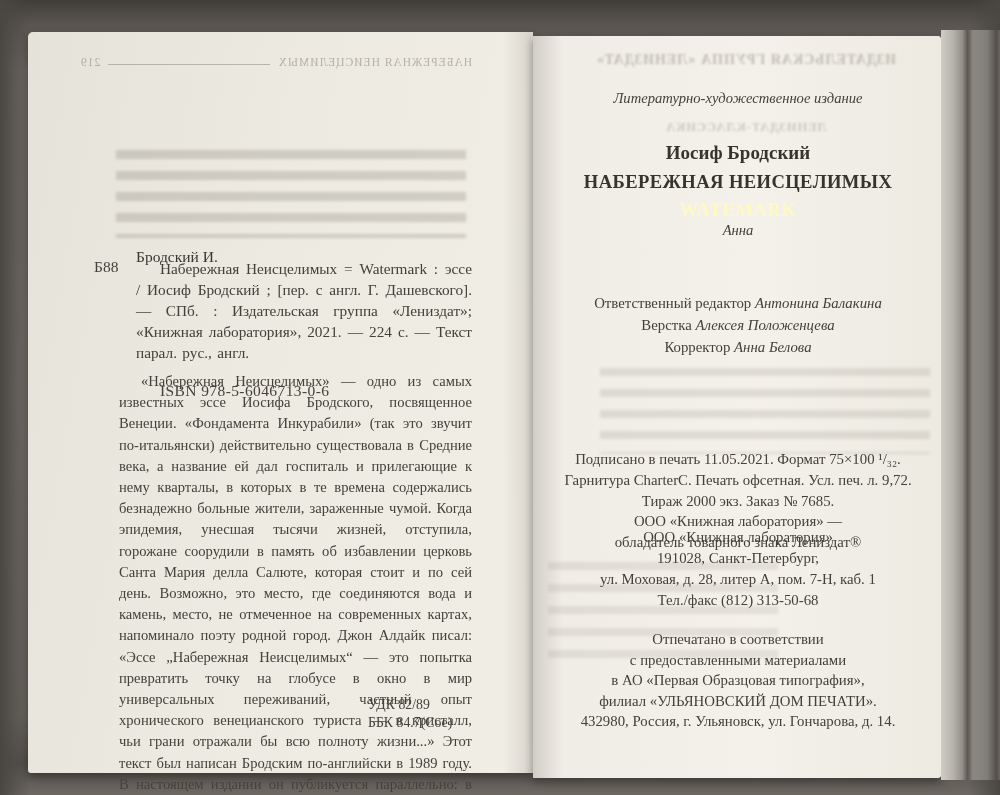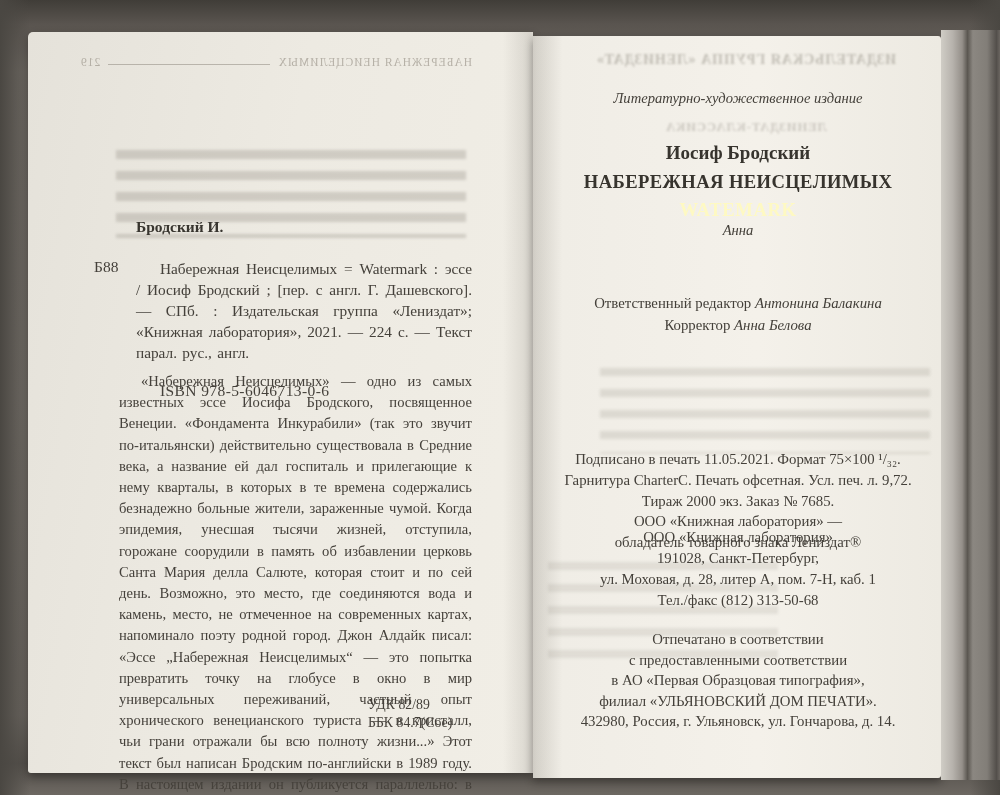--- a/index.html
+++ b/index.html
@@ -61,21 +61,21 @@
   .ghost-r1{
     position:absolute;left:556px;top:52px;width:380px;text-align:center;
     font-weight:bold;font-size:14px;letter-spacing:1px;color:rgba(136,130,119,.45);filter:blur(1px);
   }
   .ghost-r2{
     position:absolute;left:556px;top:120px;width:380px;text-align:center;
     font-weight:bold;font-size:12.5px;letter-spacing:1px;color:rgba(136,130,119,.35);filter:blur(1.1px);
   }
   
   .tx{color:#44403a;}
-  .author-head{position:absolute;left:136px;top:218px;font-weight:bold;font-size:15.5px;color:#38352f;}
+  .author-head{position:absolute;left:136px;top:248px;font-weight:normal;font-size:15.5px;color:#38352f;}
   .card-code{position:absolute;left:94px;top:258px;font-size:15.5px;}
   .card-desc{
     position:absolute;left:136px;top:258px;width:336px;
     font-size:15.3px;line-height:21px;text-align:justify;text-indent:24px;word-spacing:1.5px;
   }
   .isbn{position:absolute;left:160px;top:347px;font-size:15.5px;letter-spacing:.4px;margin-top:35px;}
   .annotation{
     position:absolute;left:119px;top:371px;width:353px;
     font-size:14.6px;line-height:21.2px;text-align:justify;text-indent:22px;word-spacing:1px;color:#45413b;
   }
@@ -134,20 +134,24 @@
 <div class="rp title-ru">НАБЕРЕЖНАЯ НЕИСЦЕЛИМЫХ</div>
 <div class="rp title-en">WATEMARK</div>
 <div class="rp genre">Анна</div>
 
 <div class="rp staff">
   <div>
     <span>Ответственный редактор</span>
     <span class="name">Антонина Балакина</span>
   </div>
   <div>
+    <span>Верстка</span>
+    <span class="name">Алексея Положенцева</span>
+  </div>
+  <div>
     <span>Корректор</span>
     <span class="name">Анна Белова</span>
   </div>
 </div>
 
 <div class="rp print-block">
   <div>Подписано в печать 11.05.2021. Формат 75×100 ¹/₃₂.</div>
   <div>Гарнитура CharterC. Печать офсетная. Усл. печ. л. 9,72.</div>
   <div>Тираж 2000 экз. Заказ № 7685.</div>
 </div>
@@ -159,17 +163,17 @@
 
 <div class="rp publisher-block">
   <div>ООО «Книжная лаборатория»</div>
   <div>191028, Санкт-Петербург,</div>
   <div>ул. Моховая, д. 28, литер А, пом. 7-Н, каб. 1</div>
   <div>Тел./факс (812) 313-50-68</div>
 </div>
 
 <div class="rp printer-block">
   <div>Отпечатано в соответствии</div>
-  <div>с предоставленными соответствии</div>
+  <div>с предоставленными материалами</div>
   <div>в АО «Первая Образцовая типография»,</div>
   <div>филиал «УЛЬЯНОВСКИЙ ДОМ ПЕЧАТИ».</div>
   <div>432980, Россия, г. Ульяновск, ул. Гончарова, д. 14.</div>
 </div>
 
 </body></html>

